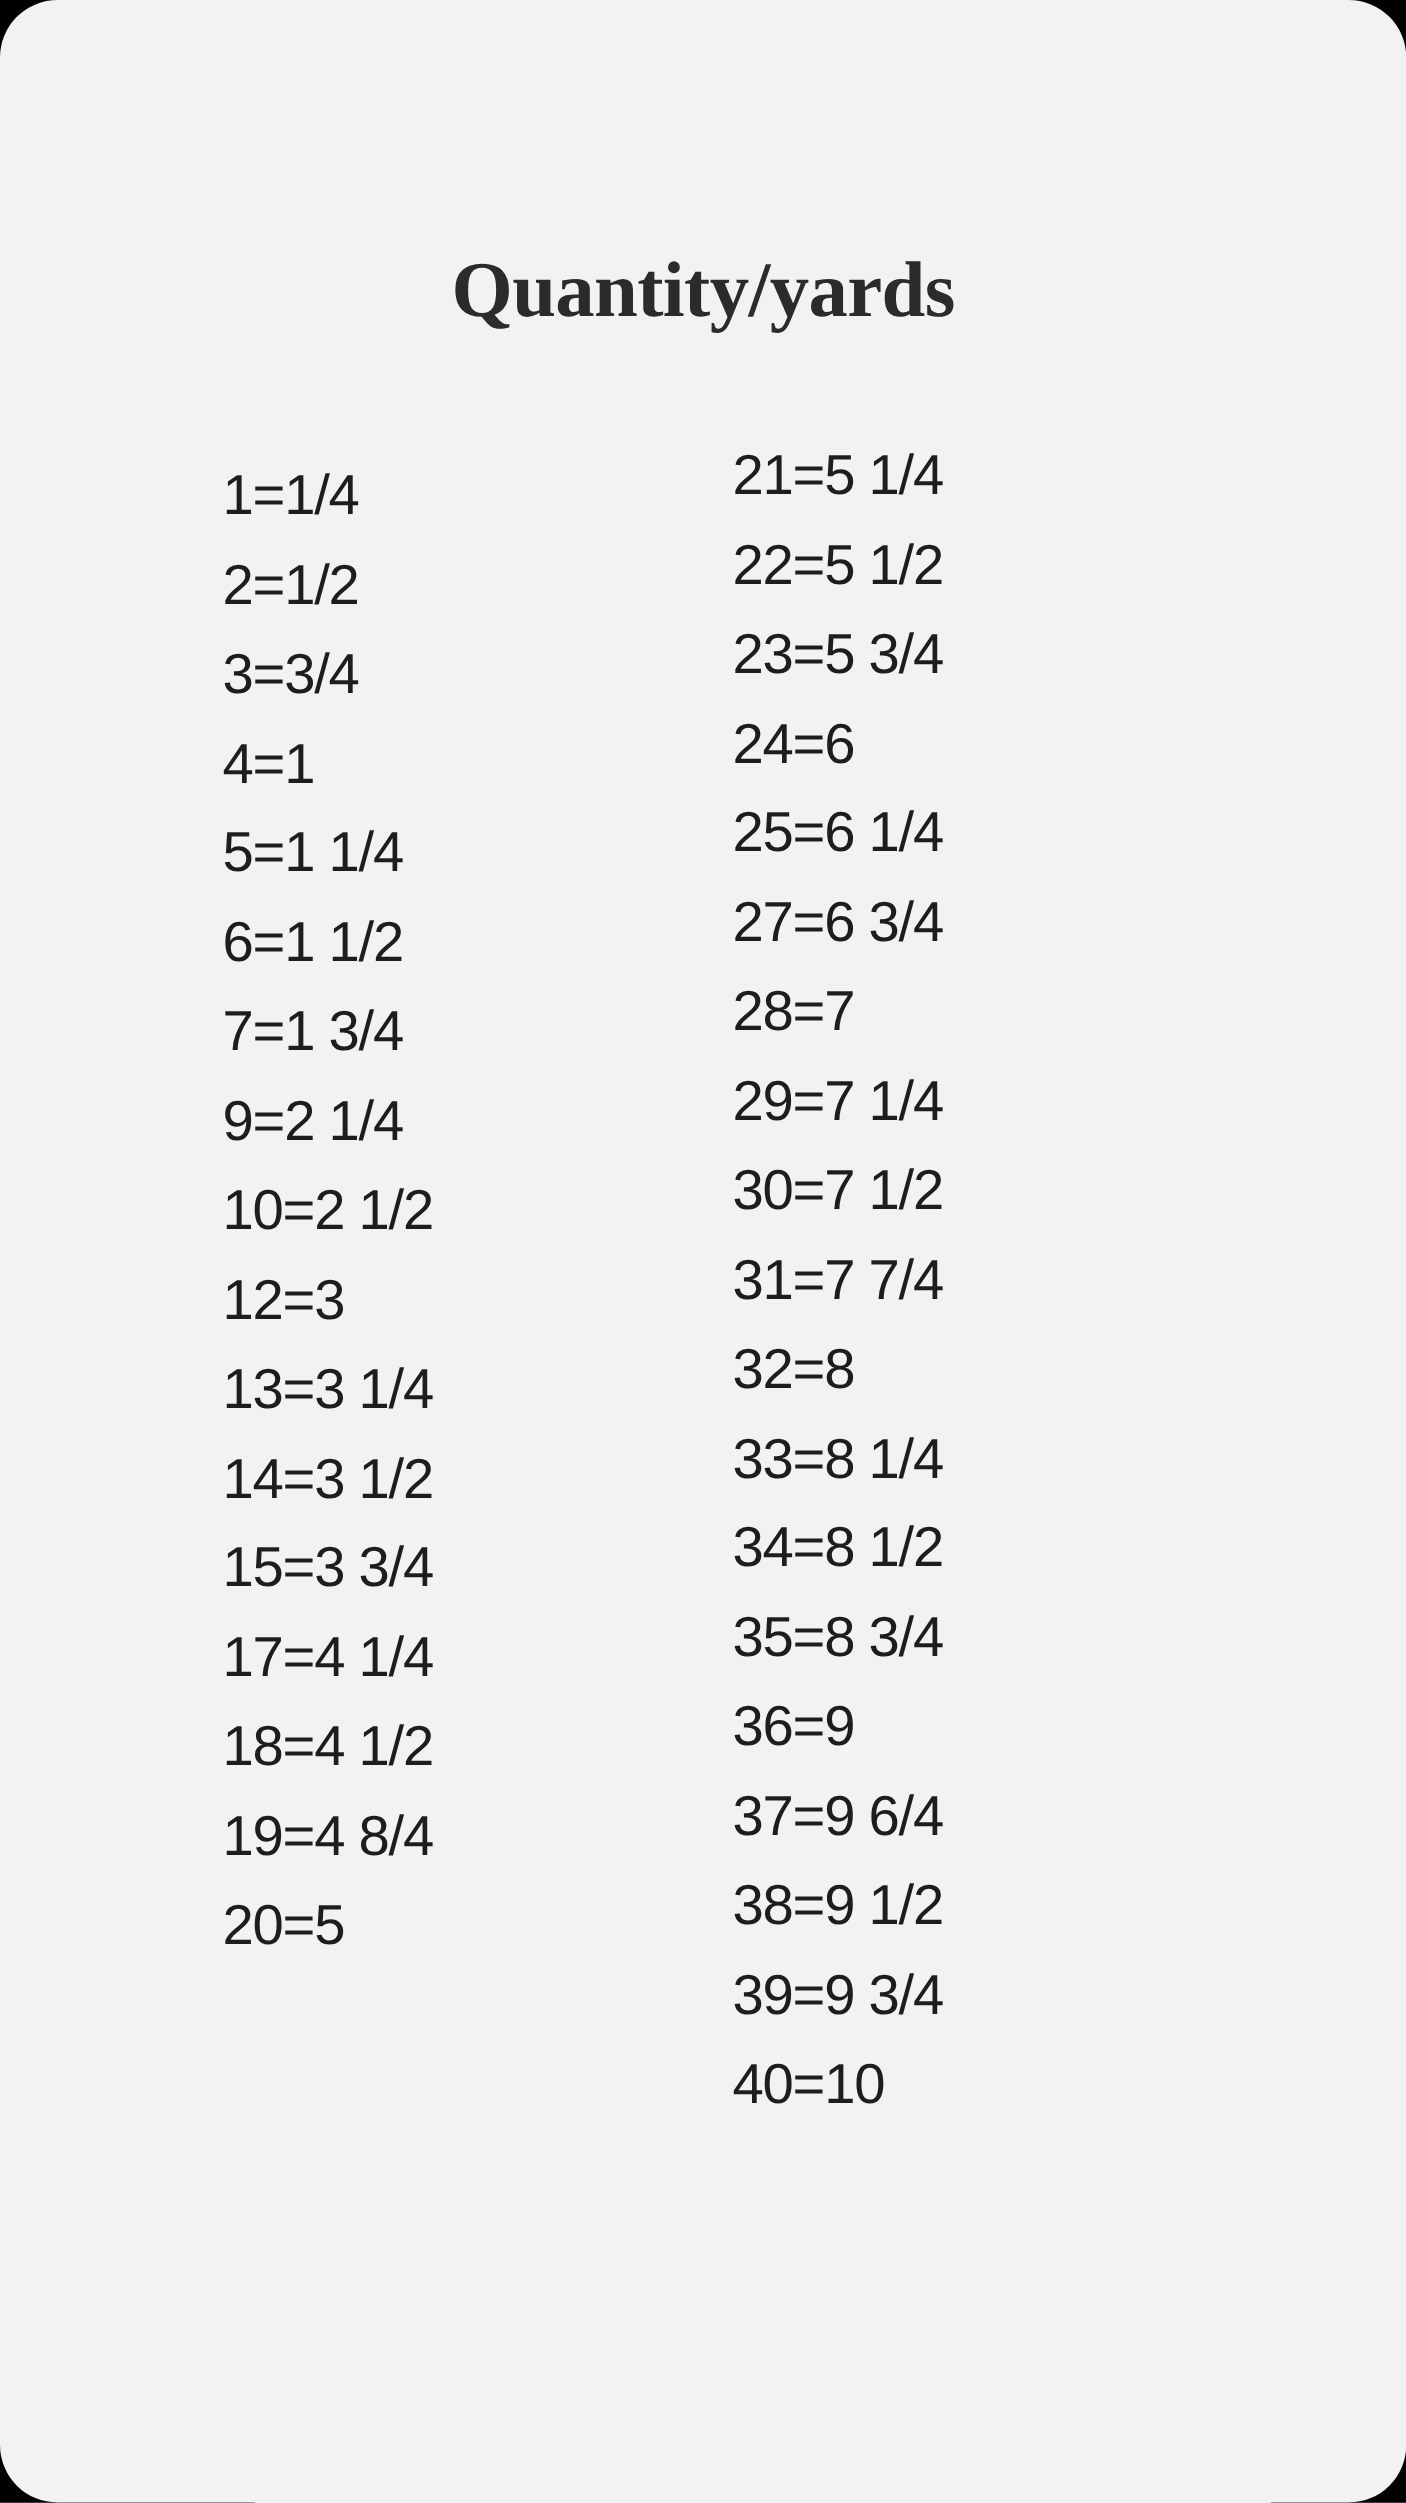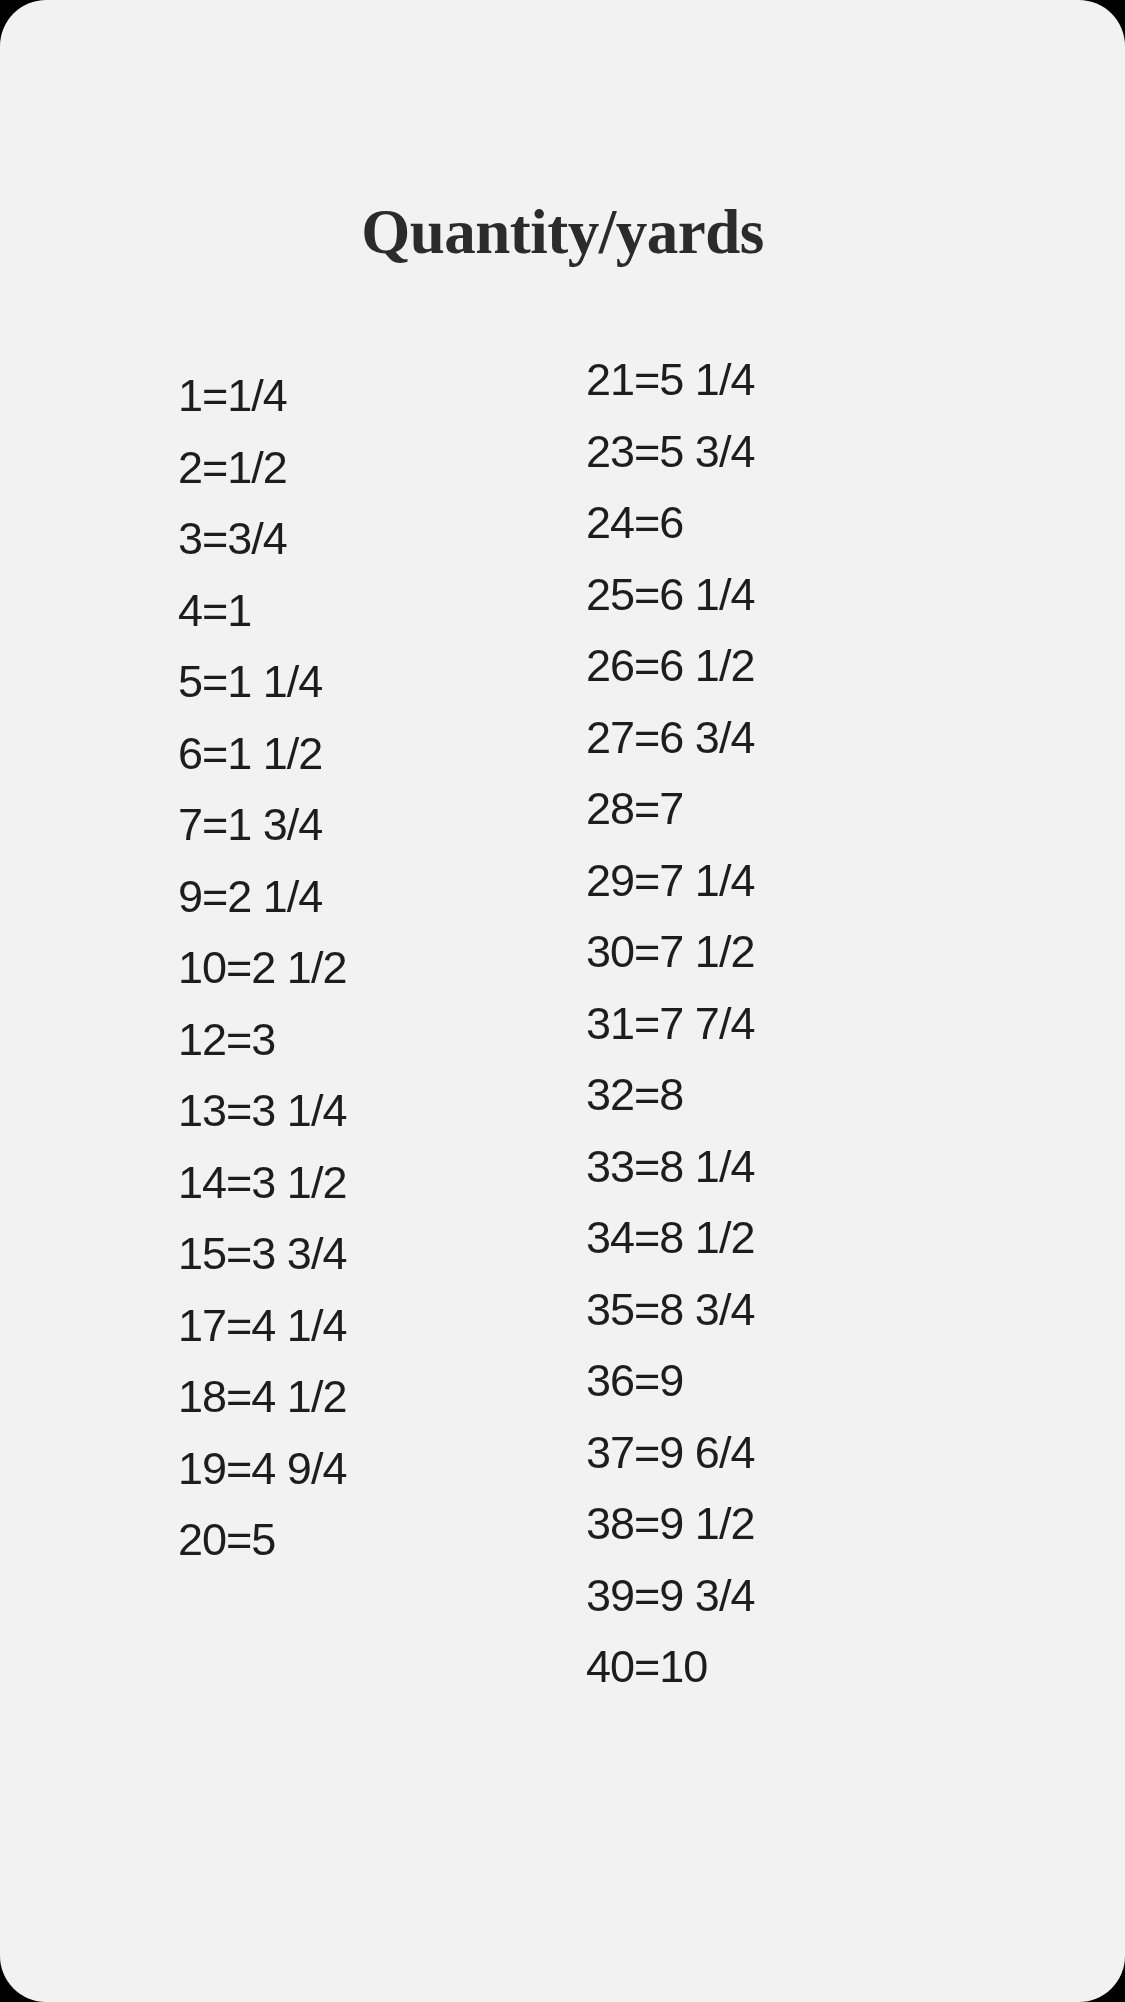--- a/index.html
+++ b/index.html
@@ -80,30 +80,30 @@
       <div class="entry">6=1 1/2</div>
       <div class="entry">7=1 3/4</div>
       <div class="entry">9=2 1/4</div>
       <div class="entry">10=2 1/2</div>
       <div class="entry">12=3</div>
       <div class="entry">13=3 1/4</div>
       <div class="entry">14=3 1/2</div>
       <div class="entry">15=3 3/4</div>
       <div class="entry">17=4 1/4</div>
       <div class="entry">18=4 1/2</div>
-      <div class="entry">19=4 9/4</div>
+      <div class="entry">19=4 8/4</div>
       <div class="entry">20=5</div>
     </div>
 
     <div class="col col-right">
       <div class="entry">21=5 1/4</div>
+      <div class="entry">22=5 1/2</div>
       <div class="entry">23=5 3/4</div>
       <div class="entry">24=6</div>
       <div class="entry">25=6 1/4</div>
-      <div class="entry">26=6 1/2</div>
       <div class="entry">27=6 3/4</div>
       <div class="entry">28=7</div>
       <div class="entry">29=7 1/4</div>
       <div class="entry">30=7 1/2</div>
       <div class="entry">31=7 7/4</div>
       <div class="entry">32=8</div>
       <div class="entry">33=8 1/4</div>
       <div class="entry">34=8 1/2</div>
       <div class="entry">35=8 3/4</div>
       <div class="entry">36=9</div>

